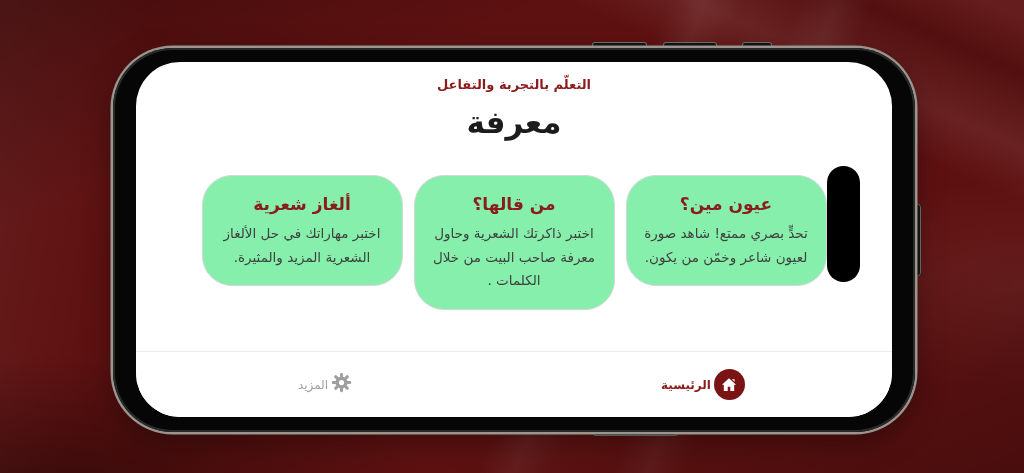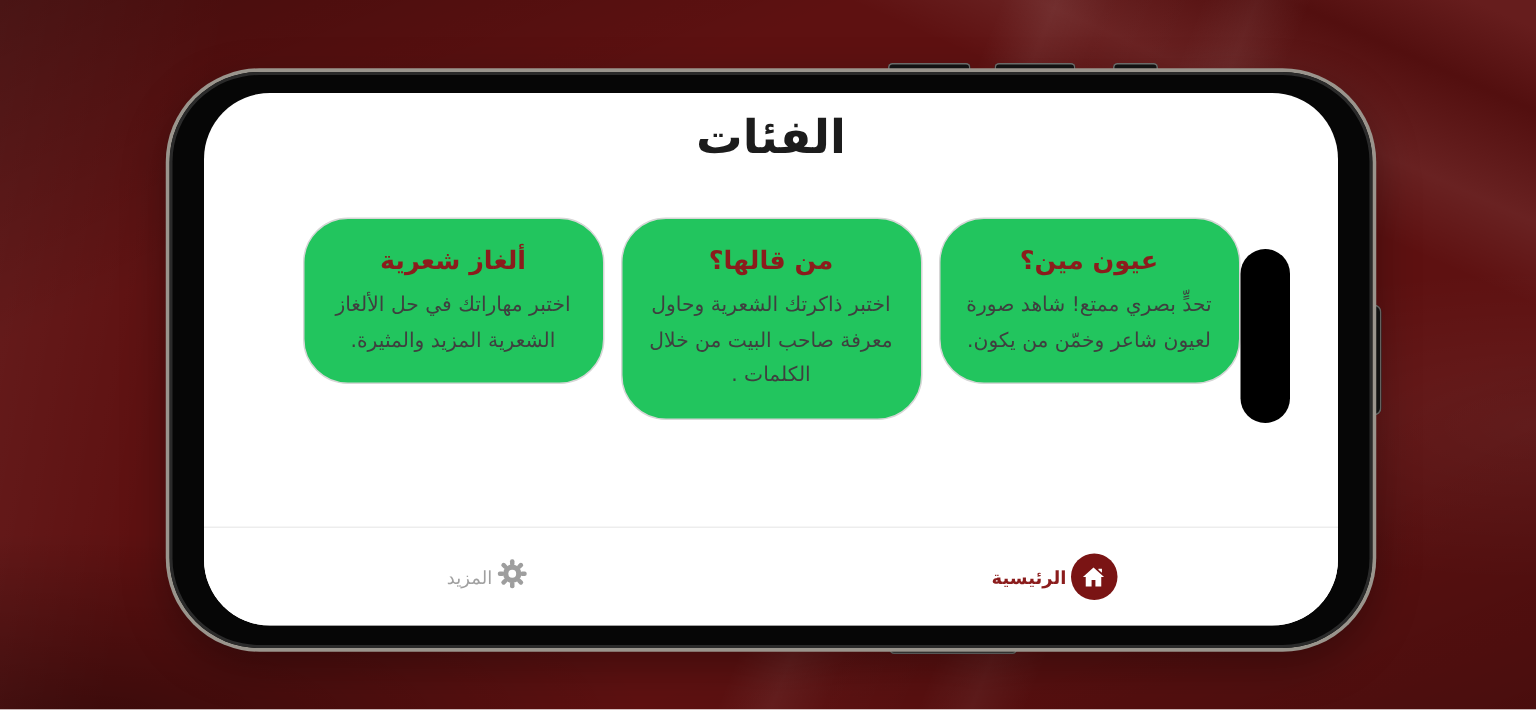--- a/index.html
+++ b/index.html
@@ -45,21 +45,21 @@
     letter-spacing:0.5px;
   }
   .page-title{
     margin-top:12px;text-align:center;font-size:31px;font-weight:bold;color:#1c1c1c;
   }
   .cards{
     display:flex;direction:rtl;justify-content:center;align-items:flex-start;
     gap:11px;margin-top:35px;
   }
   .card{
-    width:201px;box-sizing:border-box;background:#22c55e;
+    width:201px;box-sizing:border-box;background:#86efac;
     border:1px solid #d6d6d6;border-radius:30px;
     padding:18px 14px 16px;text-align:center;cursor:pointer;
   }
   .card-title{font-size:17px;font-weight:bold;margin-bottom:8px;}
   .card-desc{font-size:13.5px;line-height:1.75;color:#3f3f3f;}
 
   
   .navbar{
     position:absolute;bottom:0;left:0;right:0;height:65px;
     border-top:1px solid #ededed;background:#fff;
@@ -83,21 +83,22 @@
 
   <div class="hw-btn hw-top" style="left:592px;top:42px;width:55px;height:10px;"></div>
   <div class="hw-btn hw-top" style="left:663px;top:42px;width:54px;height:10px;"></div>
   <div class="hw-btn hw-top" style="left:742px;top:42px;width:30px;height:10px;"></div>
   <div class="hw-btn hw-bottom" style="left:593px;top:426px;width:85px;height:10px;"></div>
   <div class="hw-btn hw-side" style="left:908px;top:203px;width:13px;height:74px;"></div>
 
   <div class="phone">
     <div class="screen">
 
-      <h1 class="page-title">الفئات</h1>
+      <div class="tagline" style="color: rgb(139, 28, 28);">التعلّم بالتجربة والتفاعل</div>
+      <h1 class="page-title">معرفة</h1>
 
       <div class="cards">
 
         <div class="card">
           <div class="card-title" style="color: rgb(139, 28, 28);">عيون مين؟</div>
           <div class="card-desc">تحدٍّ بصري ممتع! شاهد صورة لعيون شاعر وخمّن من يكون.</div>
         </div>
 
         <div class="card">
           <div class="card-title" style="color: rgb(139, 28, 28);">من قالها؟</div>

